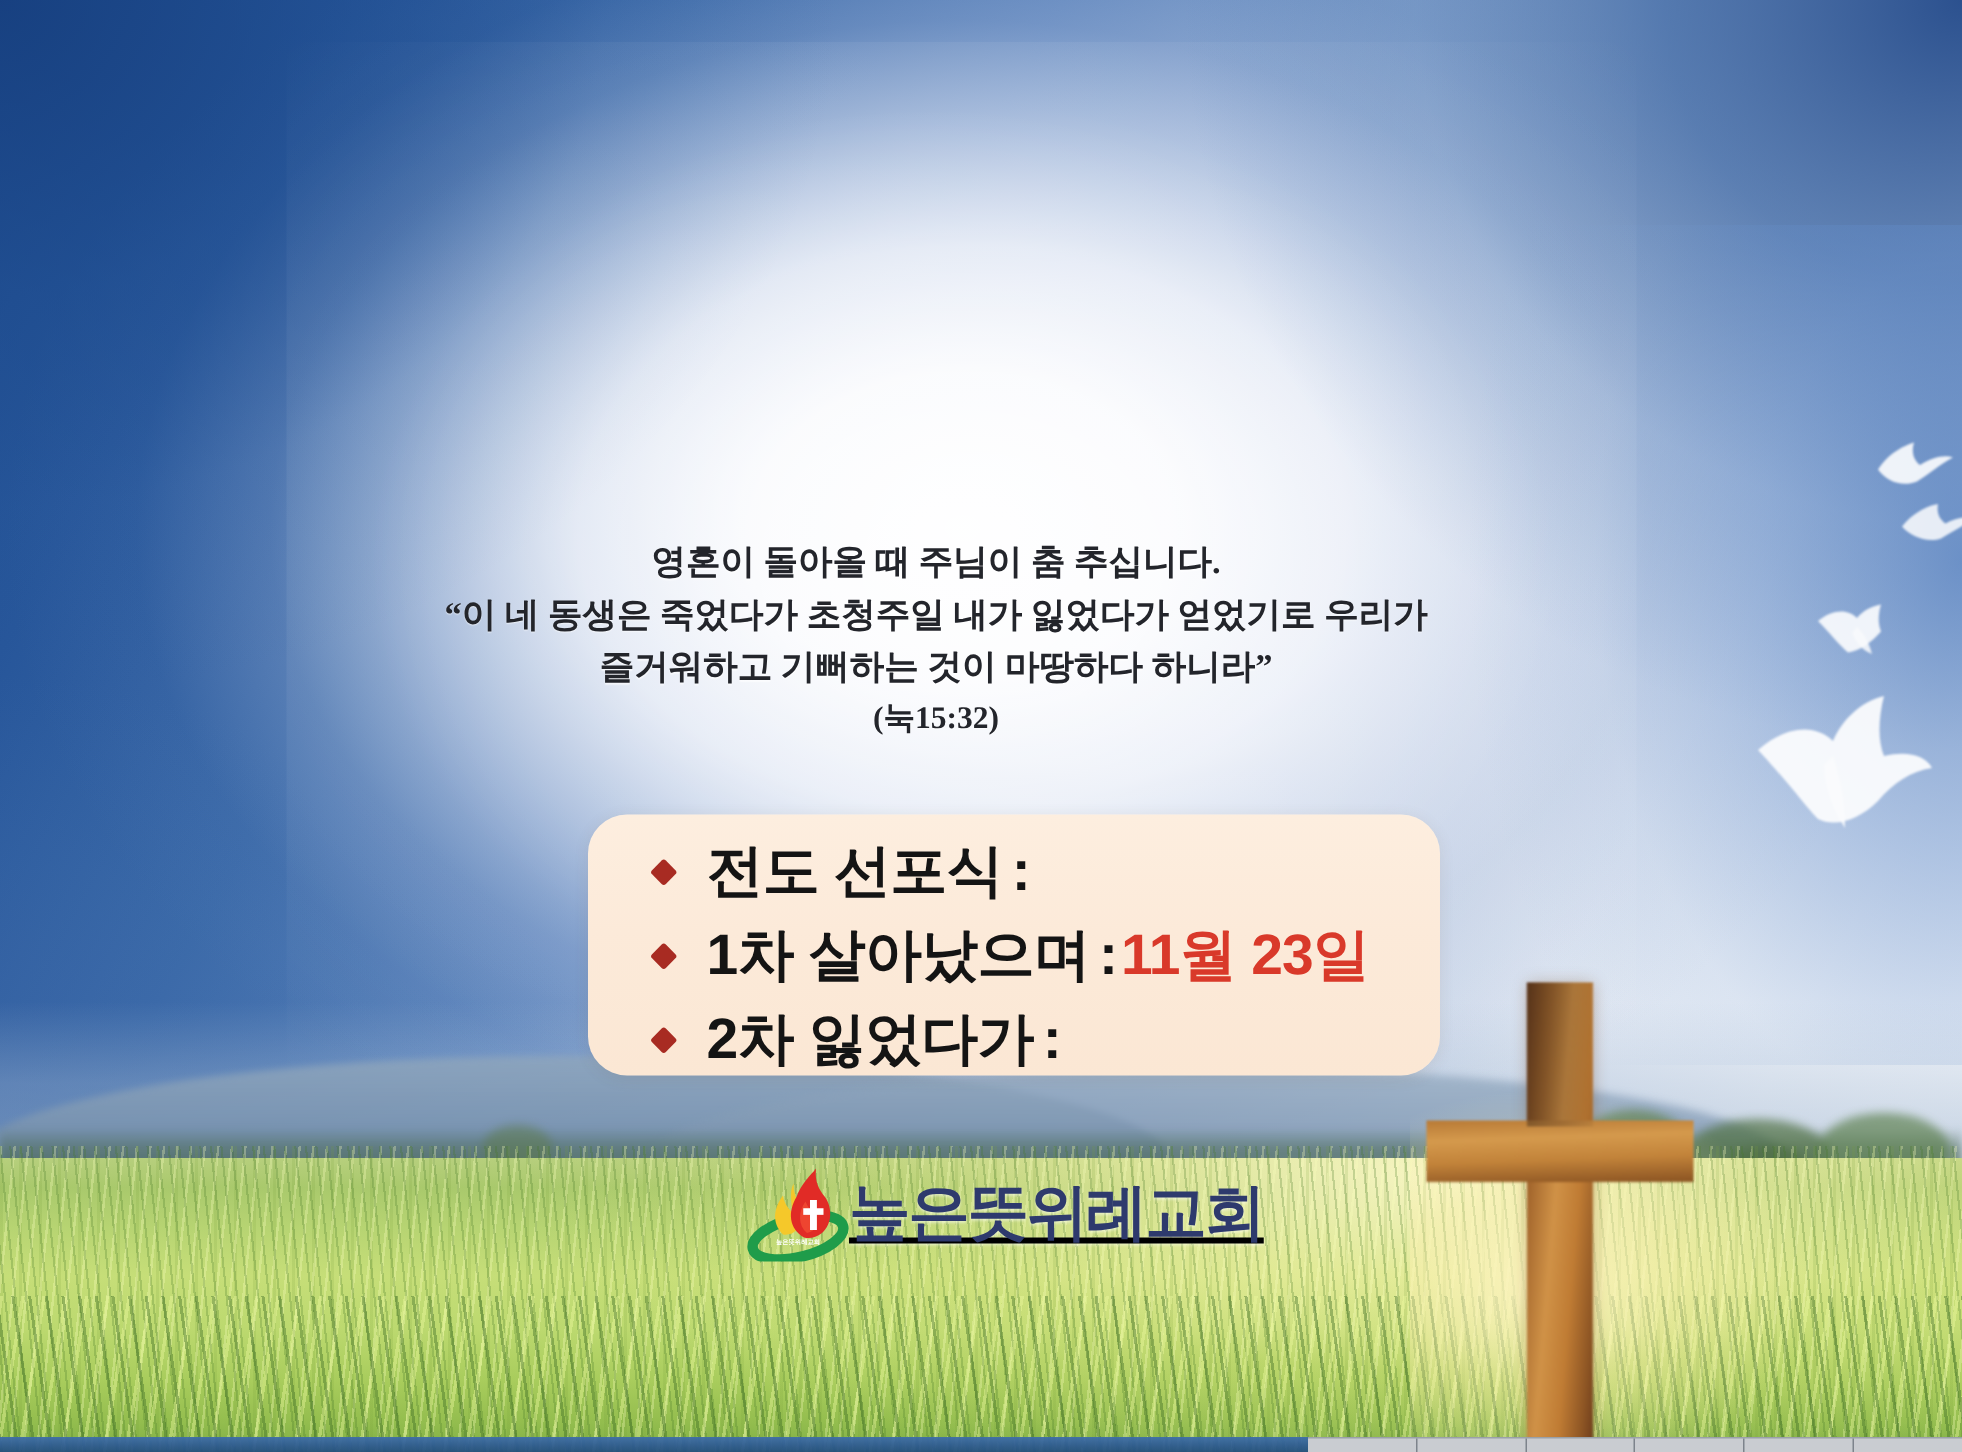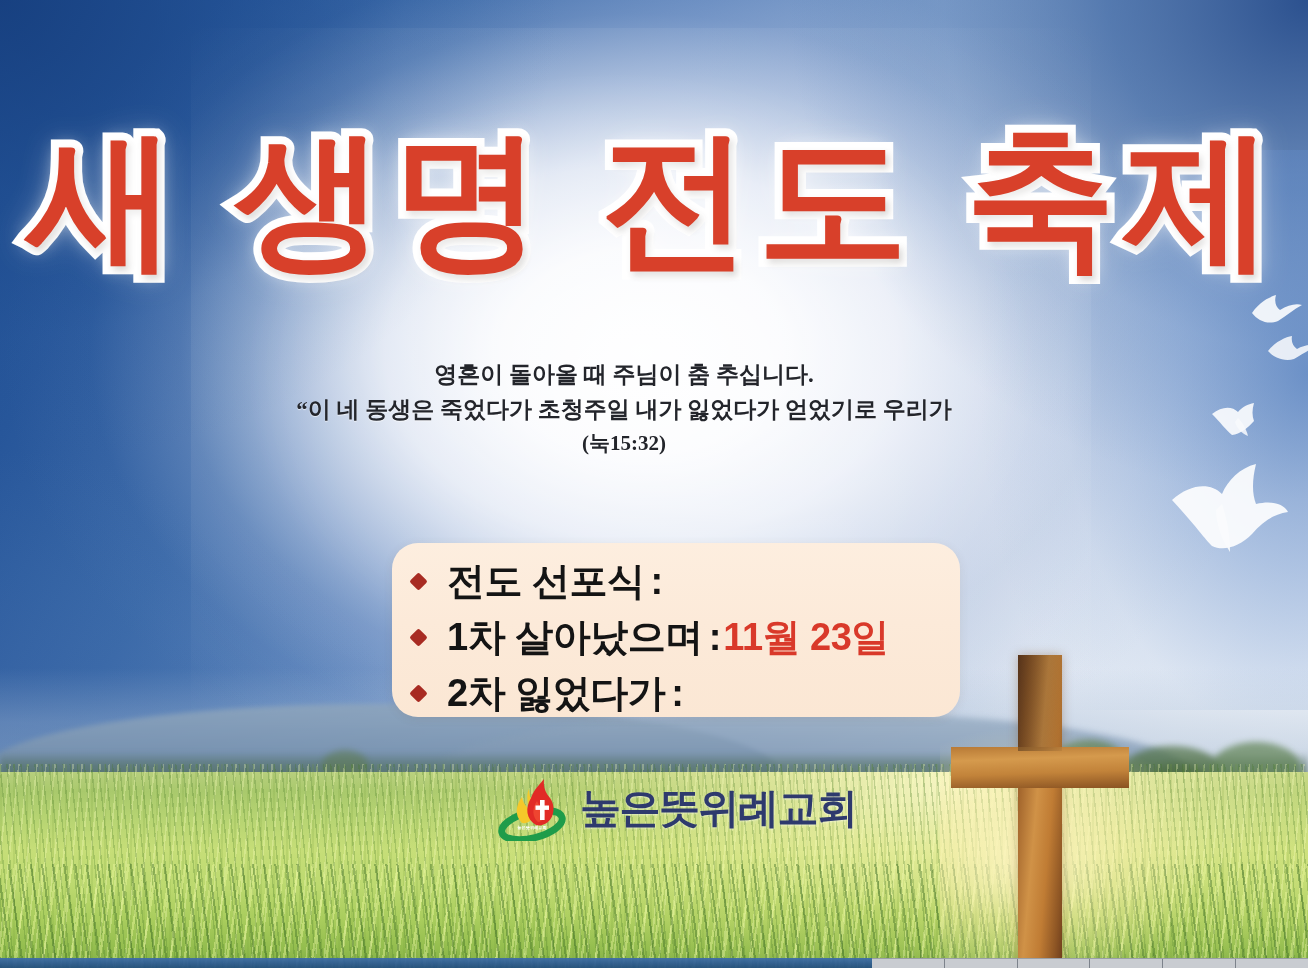--- a/index.html
+++ b/index.html
@@ -180,21 +180,21 @@
     position:absolute;left:392px;top:543px;width:568px;height:174px;
     background:linear-gradient(180deg,#fdeedf 0%,#fcead9 45%,#fbe7d4 100%);
     border-radius:26px;
     box-shadow:0 2px 10px rgba(120,90,60,0.10);
     padding:0;
     box-sizing:border-box;
   }
   .sched-row{
     display:flex;align-items:center;
     height:48px;margin-top:8px;
-    padding-left:20px;
+    padding-left:44px;
     font-family:"Liberation Sans","DejaVu Sans",sans-serif;
     font-weight:700;
     font-size:38px;
     line-height:1;
     white-space:nowrap;
   }
   .sched-row:first-child{margin-top:14px;}
   .bullet{
     width:13px;height:13px;
     background:#a82b22;
@@ -203,21 +203,21 @@
     margin-right:22px;
     flex:none;
   }
   .sched-label{color:#141414;letter-spacing:-0.5px;}
   .sched-sep{color:#141414;margin:0 2px 0 6px;}
   .sched-date{color:#d9392a;letter-spacing:-0.5px;}
 
   
   .logo{
     position:absolute;left:498px;top:775px;
-    display:flex;align-items:center;gap:14px;
+    display:flex;align-items:center;text-decoration:underline;
   }
   .logo-mark{width:68px;height:66px;flex:none;}
   .logo-text{
     font-family:"Liberation Sans","DejaVu Sans",sans-serif;
     font-weight:700;
     font-size:41px;
     letter-spacing:-1.5px;
     color:#2e3a6d;
     line-height:1;
     text-shadow:0 1px 2px rgba(255,255,255,0.5);
@@ -290,25 +290,25 @@
     <div class="grass-blades-fore"></div>
   </div>
 
   <div class="cross-glow"></div>
   <div class="cross">
     <div class="cross-v"></div>
     <div class="cross-h"></div>
     <div class="cross-top-shade"></div>
   </div>
 
-  <div class="title">새 생명 전도 축제</div>
 
   <div class="scripture">
     <div>영혼이 돌아올 때 주님이 춤 추십니다.</div>
     <div>“이 네 동생은 죽었다가 초청주일 내가 잃었다가 얻었기로 우리가</div>
+    <div>즐거워하고 기뻐하는 것이 마땅하다 하니라”</div>
     <div class="ref">(눅15:32)</div>
   </div>
 
   <div class="schedule-box">
 
     <div class="sched-row">
       <span class="bullet"></span>
       <span class="sched-label">전도 선포식  </span>
       <span class="sched-sep">:</span>
     </div>

